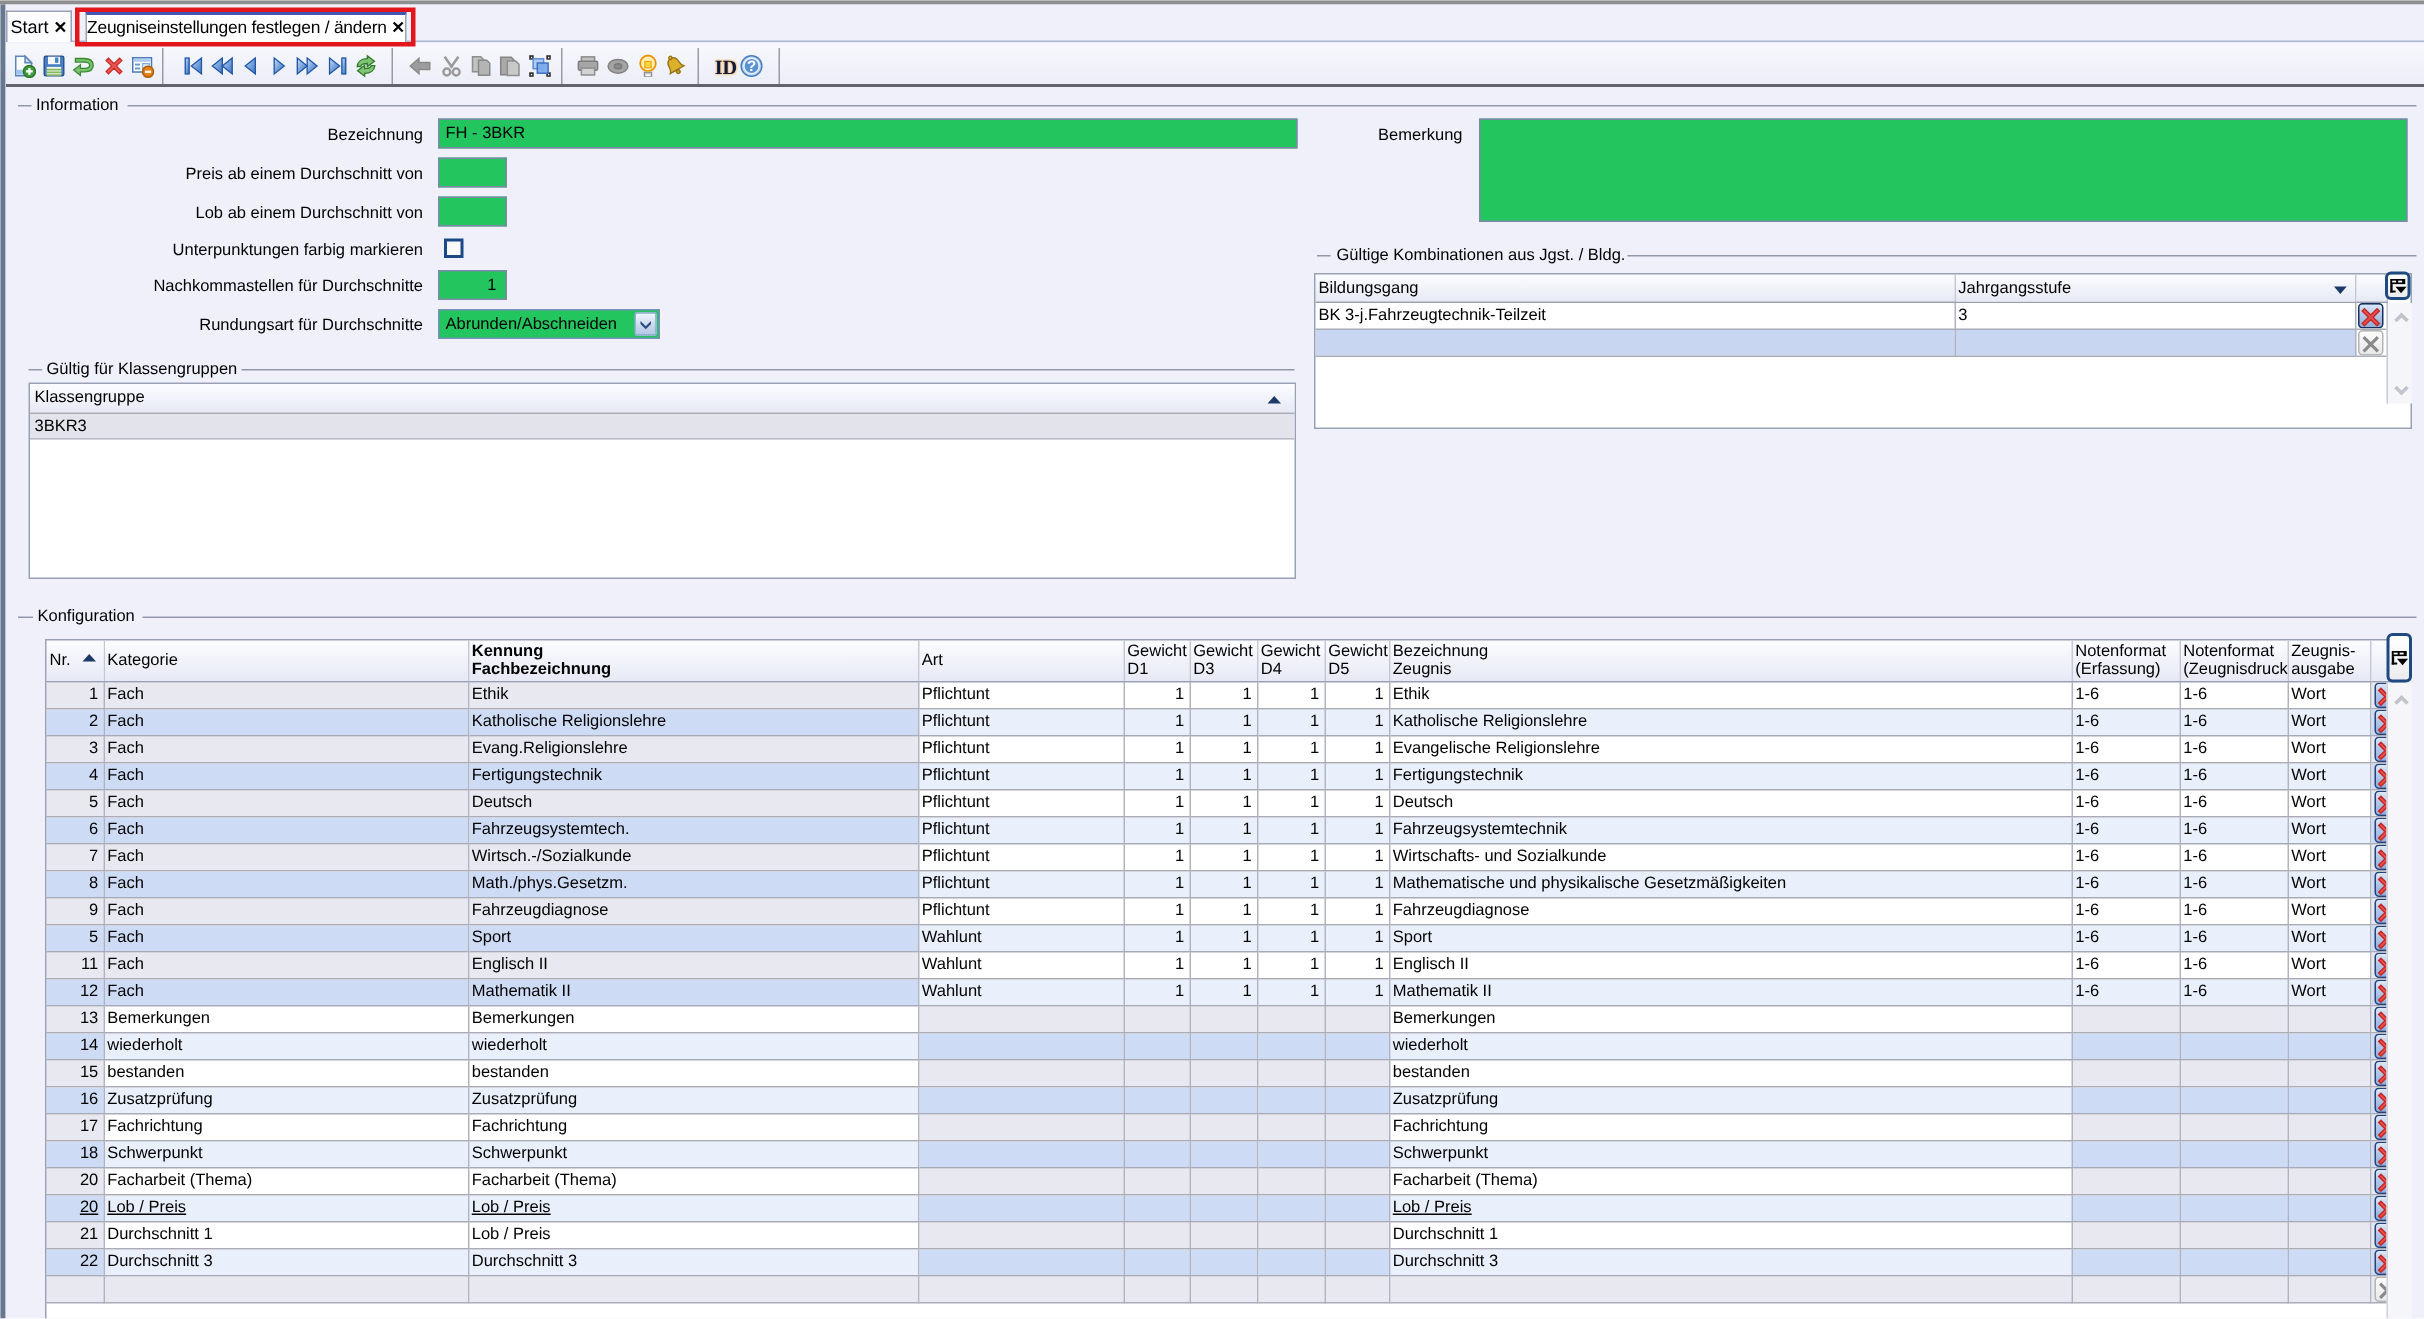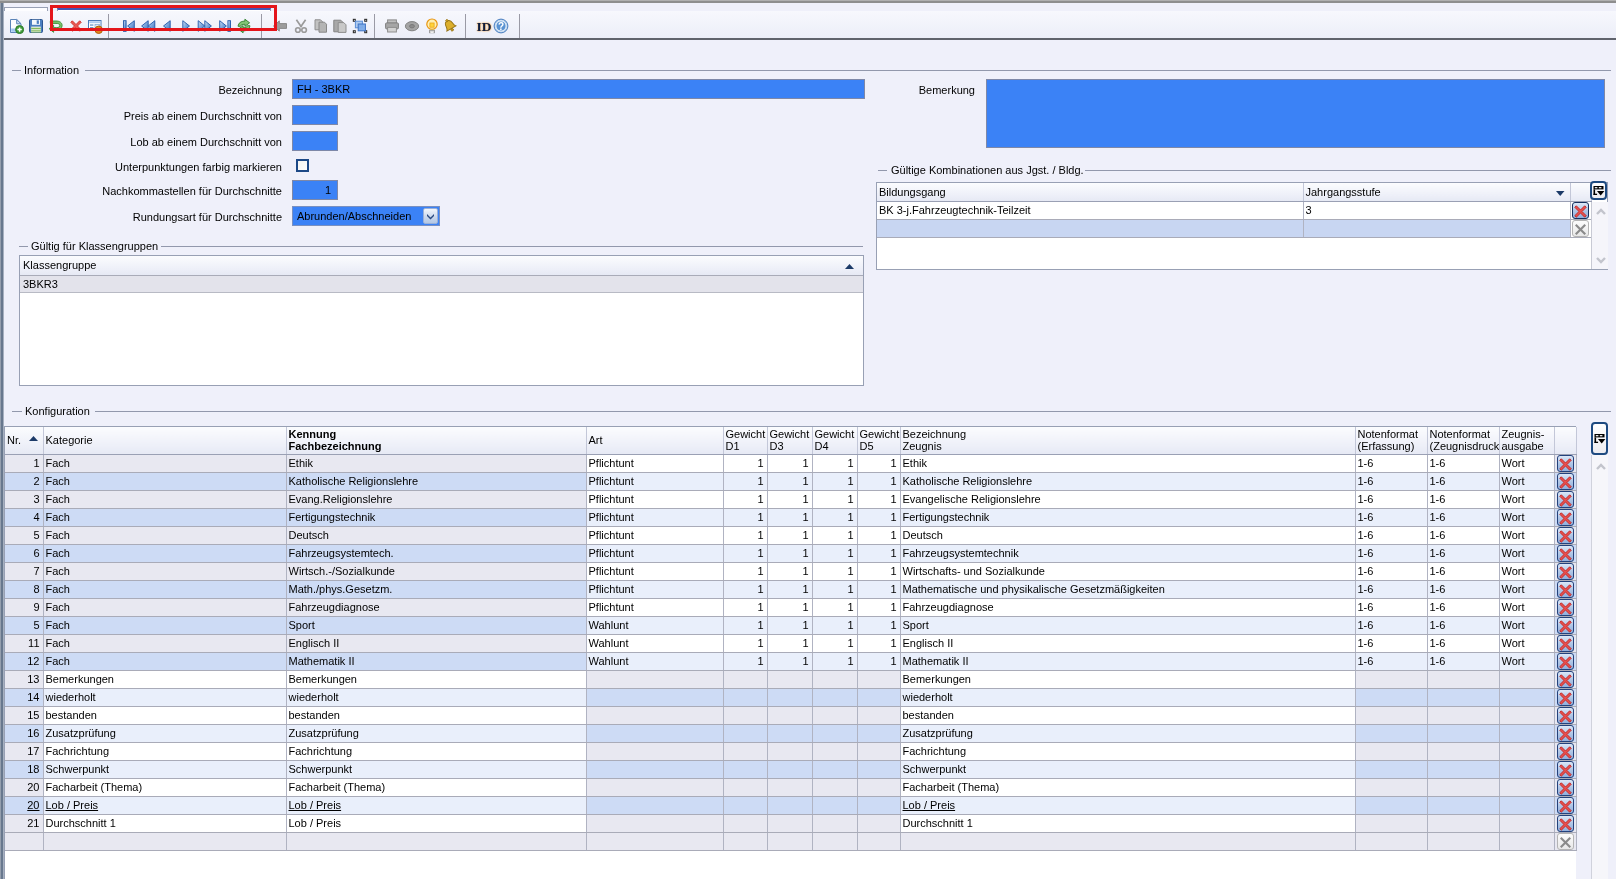--- a/index.html
+++ b/index.html
@@ -13,31 +13,31 @@
 
 
 #tabbar { position:absolute; left:4px; top:3px; width:1612px; height:25px; background:#eff0fa; border-bottom:1px solid #aab6ce; }
 .tab { position:absolute; background:#fdfdff; border:1px solid #98a0b4; border-bottom:none; font-size:12px; }
 #tabstart { left:0px; top:4px; width:44px; height:21px; padding-top:3px; text-align:center; }
 #tabactive { left:53px; top:5px; width:214px; height:23px; background:#fff; border-top:2px solid #4256b4; padding-top:2px; text-align:center; font-size:11.6px; letter-spacing:-0.15px; }
 .closex { font-weight:bold; font-size:11px; color:#000; }
 #redbox { position:absolute; left:50px; top:5px; width:227px; height:26px; border:3px solid #e4151b; z-index:5; }
 
 
-#toolbar { position:absolute; left:4px; top:11px; width:1612px; height:29px; background:linear-gradient(#f7f8fd,#eceef8); border-bottom:2px solid #60636c; }
+#toolbar { position:absolute; left:4px; top:29px; width:1612px; height:29px; background:linear-gradient(#f7f8fd,#eceef8); border-bottom:2px solid #60636c; }
 .tbi { position:absolute; top:7px; width:16px; height:16px; }
 .tbsep { position:absolute; top:3px; width:1px; height:24px; background:#9a9aa5; }
 
 
 .gline { position:absolute; height:1px; background:#9298ac; }
 .glabel { position:absolute; font-size:11px; background:transparent; }
 
 
 .flabel { position:absolute; font-size:11px; text-align:right; }
-.field { position:absolute; background:#3b82f6; border:1px solid #7e88a8; font-size:11px; padding:3px 4px 0 4px; }
+.field { position:absolute; background:#22c55e; border:1px solid #7e88a8; font-size:11px; padding:3px 4px 0 4px; }
 .field.num { text-align:right; }
 
 
 table.grid { border-collapse:collapse; table-layout:fixed; font-size:11px; }
 table.grid td, table.grid th { overflow:hidden; white-space:nowrap; padding:0 2px; height:18px; font-weight:normal; text-align:left; border-right:1px solid #b0b3c2; border-bottom:1px solid #a9abb8; }
 table.grid td.num { text-align:right; padding-right:3px; }
 .hdrbg { background:linear-gradient(#fbfcfe,#edeff8 70%,#e6e9f4); }
 table.grid th.hdrbg { border-right-color:#c3c7d8; border-bottom-color:#9aa0b4; }
 .ro-o { background:#e8e8f1; }   
 .ro-e { background:#cddbf5; }   
@@ -263,21 +263,21 @@
   </div>
 </div>
 
 <div class="flabel" style="left:775px; top:84px; width:200px;">Bemerkung</div>
 <div class="field" style="left:986px; top:79px; width:619px; height:69px;"></div>
 
 <div class="gline" style="left:878px; top:170px; width:9px;"></div>
 <div class="glabel" style="left:891px; top:164px;">Gültige Kombinationen aus Jgst. / Bldg.</div>
 <div class="gline" style="left:1085px; top:170px; width:526px;"></div>
 
-<div class="abs" style="left:876px; top:182px; width:732px; height:88px; background:#fff; border:1px solid #98a0b4;">
+<div class="abs" style="left:876px; top:182px; width:732px; height:104px; background:#fff; border:1px solid #98a0b4;">
   <table class="grid" style="width:714px;">
     <colgroup>
         <col style="width:426px">
         <col style="width:267px">
         <col style="width:21px">
       </colgroup>
     <tbody>
         <tr style="height:18px;">
       <th class="hdrbg">Bildungsgang</th>
       <th class="hdrbg" style="position:relative;">Jahrgangsstufe<svg style="position:absolute;right:4px;top:7px;" width="11" height="7" viewBox="0 0 11 7">
@@ -339,21 +339,21 @@
         <path d="M5.5 1 L10 6 L1 6 Z" fill="#1c3a68"></path>
       </svg>
   </div>
   <div style="width:843px; height:17px; background:#e3e3eb; border-bottom:1px solid #b8bac4; padding:2px 0 7px 3px;">3BKR3</div>
 </div>
 
 <div class="gline" style="left:12px; top:411px; width:10px;"></div>
 <div class="glabel" style="left:25px; top:405px;">Konfiguration</div>
 <div class="gline" style="left:95px; top:411px; width:1516px;"></div>
 
-<div class="abs" id="bigtable" style="left:4px; top:426px; width:1572px; height:453px; background:#fff; border-left:1px solid #98a0b4; border-top:1px solid #98a0b4;">
+<div class="abs" id="bigtable" style="left:30px; top:426px; width:1572px; height:453px; background:#fff; border-left:1px solid #98a0b4; border-top:1px solid #98a0b4;">
 <table class="grid" style="width:1571px;">
 <colgroup>
         <col style="width:38px">
         <col style="width:243px">
         <col style="width:300px">
         <col style="width:137px">
         <col style="width:44px">
         <col style="width:45px">
         <col style="width:45px">
         <col style="width:43px">
@@ -816,20 +816,41 @@
           <td class="ro-o"></td>
           <td class="ro-o" style="padding:0;">
             <span class="xbtn">
               <svg width="15" height="15" viewBox="0 0 15 15">
                 <path d="M3.3 1.8 L7.5 6 L11.7 1.8 L13.2 3.3 L9 7.5 L13.2 11.7 L11.7 13.2 L7.5 9 L3.3 13.2 L1.8 11.7 L6 7.5 L1.8 3.3 Z" fill="#e8504e" stroke="#c42a28" stroke-width="1"></path>
               </svg>
             </span>
           </td>
         </tr>
 <tr style="height:18px;">
+          <td class="ro-e num">22</td>
+          <td class="ed-e">Durchschnitt 3</td>
+          <td class="ed-e">Durchschnitt 3</td>
+          <td class="ro-e"></td>
+          <td class="ro-e"></td>
+          <td class="ro-e"></td>
+          <td class="ro-e"></td>
+          <td class="ro-e"></td>
+          <td class="ed-e">Durchschnitt 3</td>
+          <td class="ro-e"></td>
+          <td class="ro-e"></td>
+          <td class="ro-e"></td>
+          <td class="ro-e" style="padding:0;">
+            <span class="xbtn">
+              <svg width="15" height="15" viewBox="0 0 15 15">
+                <path d="M3.3 1.8 L7.5 6 L11.7 1.8 L13.2 3.3 L9 7.5 L13.2 11.7 L11.7 13.2 L7.5 9 L3.3 13.2 L1.8 11.7 L6 7.5 L1.8 3.3 Z" fill="#e8504e" stroke="#c42a28" stroke-width="1"></path>
+              </svg>
+            </span>
+          </td>
+        </tr>
+<tr style="height:18px;">
           <td class="ro-o"></td>
           <td class="ro-o"></td>
           <td class="ro-o"></td>
           <td class="ro-o"></td>
           <td class="ro-o"></td>
           <td class="ro-o"></td>
           <td class="ro-o"></td>
           <td class="ro-o"></td>
           <td class="ro-o"></td>
           <td class="ro-o"></td>

